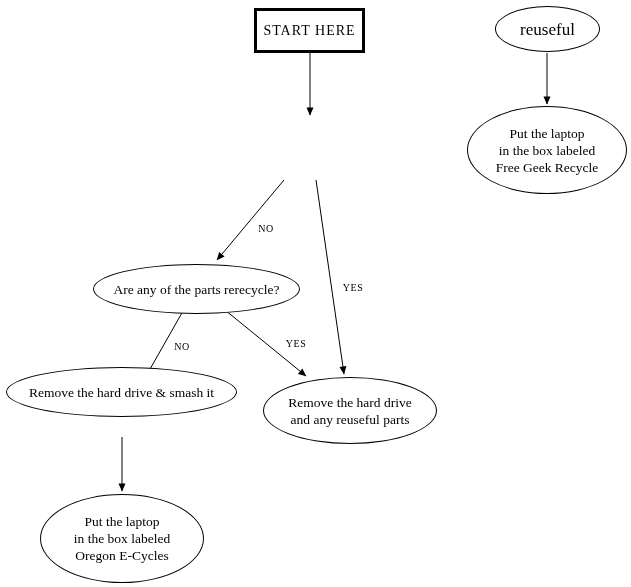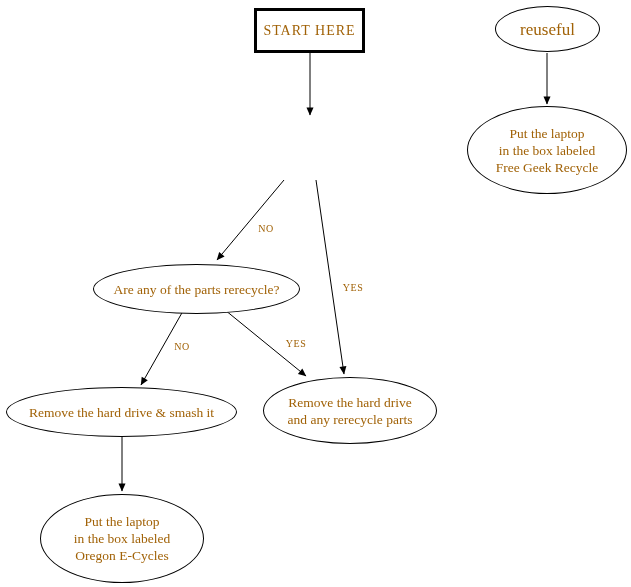--- a/index.html
+++ b/index.html
@@ -6,21 +6,21 @@
     margin: 0;
     padding: 0;
     background: #ffffff;
   }
   .canvas {
     position: relative;
     width: 631px;
     height: 587px;
     background: #ffffff;
     font-family: "Liberation Serif", "DejaVu Serif", serif;
-    color: #a16207;
+    color: #000000;
     overflow: hidden;
   }
   svg.edges {
     position: absolute;
     left: 0;
     top: 0;
     width: 631px;
     height: 587px;
   }
   .node {
@@ -90,27 +90,27 @@
   <div class="node ellipse" style="left:467px; top:106px; width:160px; height:88px;">
     <span>Put the laptop</span>
     <span>in the box labeled</span>
     <span>Free Geek Recycle</span>
   </div>
 
   <div class="node ellipse" style="left:93px; top:264px; width:207px; height:50px;">
     <span>Are any of the parts rerecycle?</span>
   </div>
 
-  <div class="node ellipse" style="left:6px; top:387px; width:231px; height:50px;font-family:Liberation Serif, serif;">
+  <div class="node ellipse" style="left:6px; top:367px; width:231px; height:50px;font-family:Liberation Serif, serif;">
     <span>Remove the hard drive &amp; smash it</span>
   </div>
 
   <div class="node ellipse" style="left:263px; top:377px; width:174px; height:67px;">
     <span>Remove the hard drive</span>
-    <span>and any rerecycle parts</span>
+    <span>and any reuseful parts</span>
   </div>
 
   <div class="node ellipse" style="left:40px; top:494px; width:164px; height:89px;">
     <span>Put the laptop</span>
     <span>in the box labeled</span>
     <span>Oregon E-Cycles</span>
   </div>
 
   <div class="edge-label" style="left:266px; top:228px;">NO</div>
   <div class="edge-label" style="left:353px; top:287px;">YES</div>

